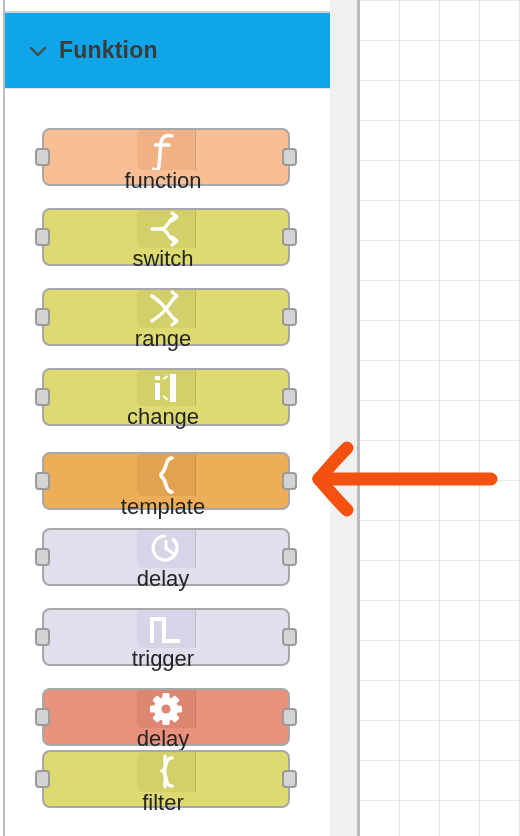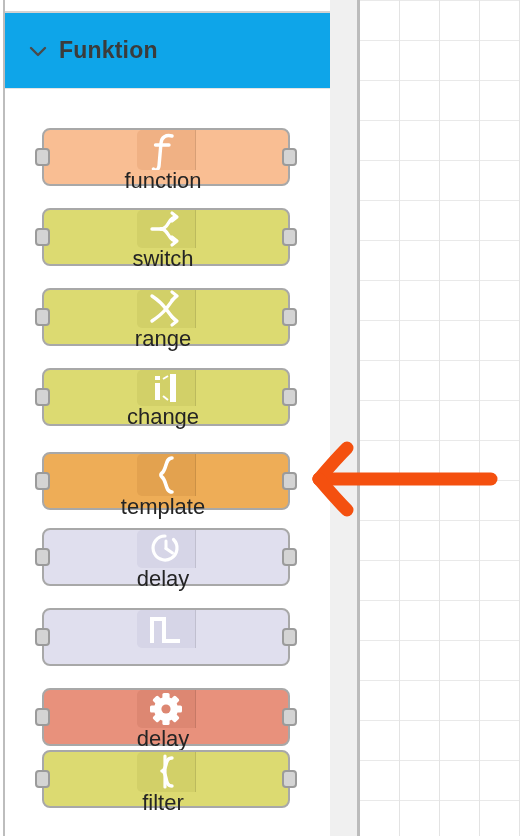--- a/index.html
+++ b/index.html
@@ -314,20 +314,23 @@
         <span class="port out"></span>
       </div>
 
       <div class="node" style="top:519px; background:#e0dfee; border-color:#a8a8a8;">
         <span class="port in"></span>
         <div class="node-icon-cell" style="background:#d6d5e7;">
           <svg width="38" height="38" viewBox="0 0 38 38">
             <path d="M5 31 L5 9 L17 9 L17 31 L31 31" fill="none" stroke="#ffffff" stroke-width="4" stroke-linecap="square" stroke-linejoin="miter"></path>
           </svg>
         </div>
+        <div class="node-label-cell">
+          <span class="node-label">trigger</span>
+        </div>
         <span class="port out"></span>
       </div>
 
       <div class="node" style="top:599px; background:#e8917c; border-color:#a8a8a8;">
         <span class="port in"></span>
         <div class="node-icon-cell" style="background:#dd8772;">
           <svg width="38" height="38" viewBox="0 0 38 38">
             <g fill="#ffffff">
               <rect x="15.4" y="3" width="7.2" height="32" rx="1.6"></rect>
               <rect x="15.4" y="3" width="7.2" height="32" rx="1.6" transform="rotate(45 19 19)"></rect>

